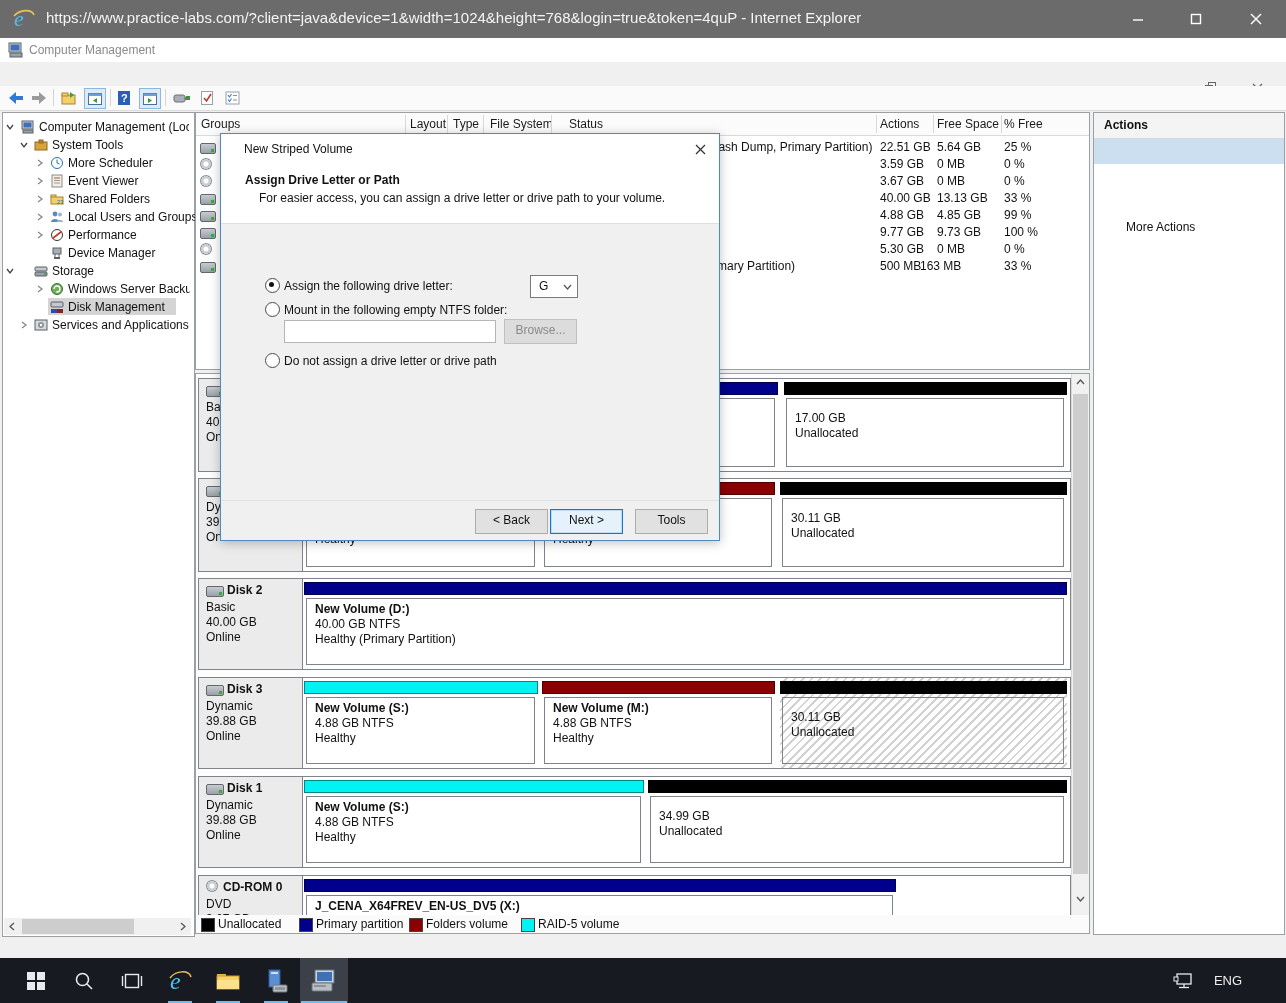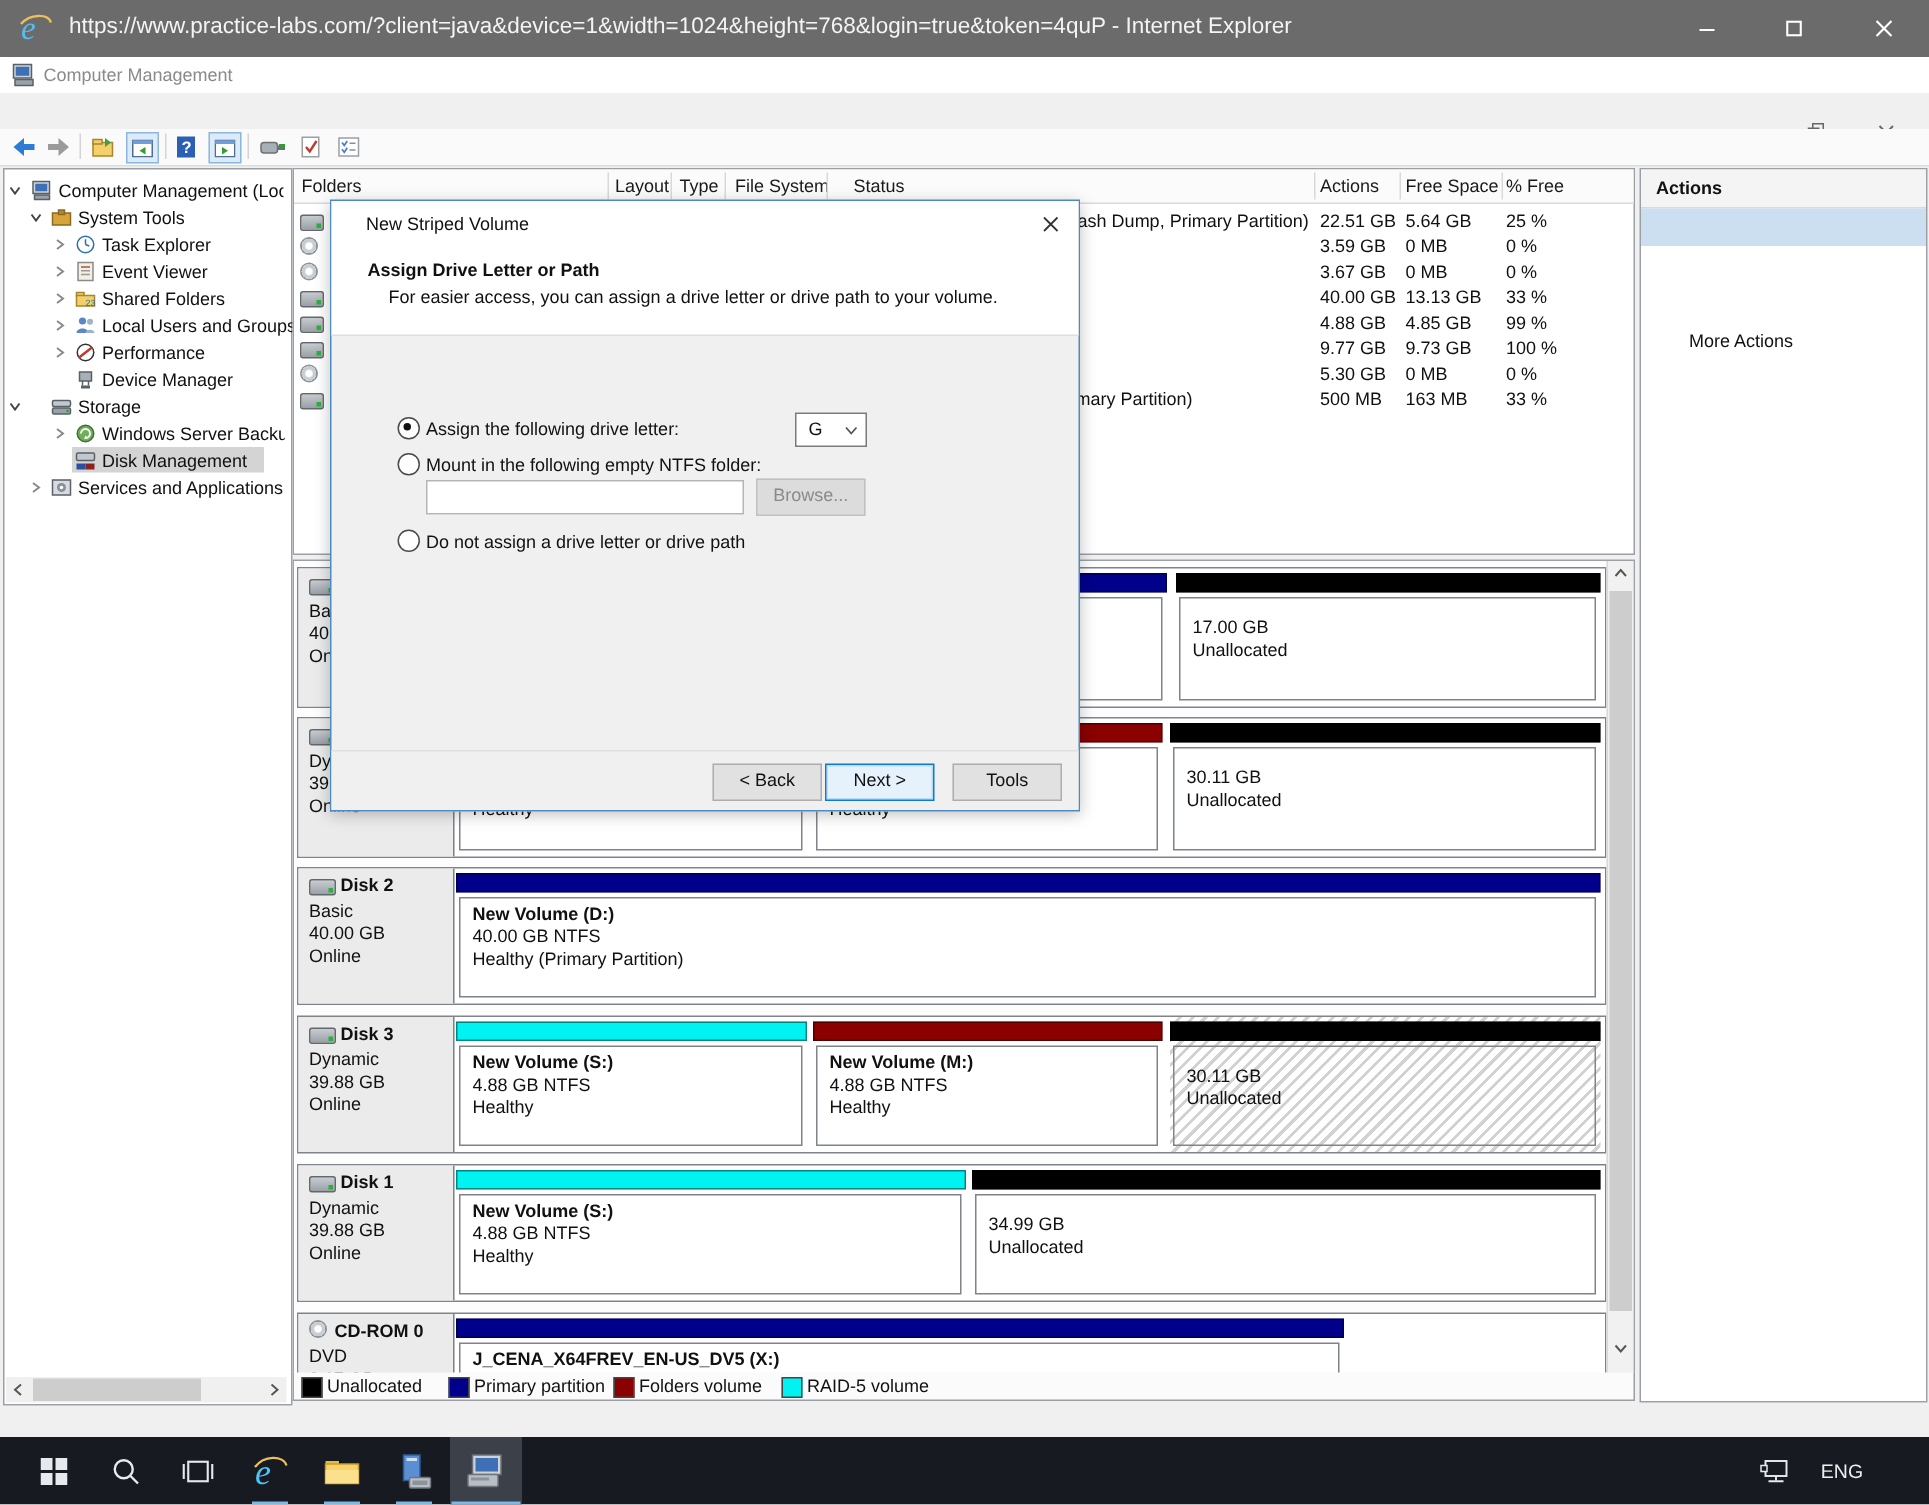--- a/index.html
+++ b/index.html
@@ -243,21 +243,21 @@
 
     <div class="trow" style="top:41px">
       <svg class="chev" style="left:32px" width="10" height="10">
           <path d="M3 2 L7 5 L3 8" stroke="#888" fill="none" stroke-width="1.3"></path>
         </svg>
       <svg class="ticon" style="left:47px" width="14" height="14">
           <circle cx="7" cy="7" r="5.5" fill="#fff" stroke="#2a6fb0"></circle>
           <line x1="7" y1="7" x2="7" y2="3.5" stroke="#2a6fb0"></line>
           <line x1="7" y1="7" x2="9.5" y2="8" stroke="#2a6fb0"></line>
         </svg>
-      <span class="tlabel" style="left:65px">Task Explorer</span>
+      <span class="tlabel" style="left:65px">More Scheduler</span>
     </div>
 
     <div class="trow" style="top:59px">
       <svg class="chev" style="left:32px" width="10" height="10">
           <path d="M3 2 L7 5 L3 8" stroke="#888" fill="none" stroke-width="1.3"></path>
         </svg>
       <svg class="ticon" style="left:47px" width="14" height="14">
           <rect x="2" y="1" width="10" height="12" fill="#f3efe2" stroke="#8a8a8a"></rect>
           <line x1="4" y1="4" x2="10" y2="4" stroke="#b05050"></line>
           <line x1="4" y1="6.5" x2="10" y2="6.5" stroke="#999"></line>
@@ -364,21 +364,21 @@
         </svg>
       <div class="hthumb"></div>
       <svg class="abs" style="right:4px;top:4px" width="8" height="9">
           <path d="M2 1 L6 4.5 L2 8" stroke="#555" fill="none" stroke-width="1.3"></path>
         </svg>
     </div>
   </div>
 
   <div class="vlist">
     <div class="vhead">
-      <span class="vh" style="left:5px">Folders</span>
+      <span class="vh" style="left:5px">Groups</span>
       <span class="vh" style="left:214px">Layout</span>
       <span class="vh" style="left:257px">Type</span>
       <span class="vh" style="left:294px">File System</span>
       <span class="vh" style="left:373px">Status</span>
       <span class="vh" style="left:684px">Actions</span>
       <span class="vh" style="left:741px">Free Space</span>
       <span class="vh" style="left:808px">% Free</span>
       <div class="vsep" style="left:209px"></div>
       <div class="vsep" style="left:251px"></div>
       <div class="vsep" style="left:287px"></div>
@@ -428,21 +428,21 @@
     <div class="vrow" style="top:128px">
       <span class="ico-disc" style="left:4px"></span>
       <span class="vcell" style="left:684px">5.30 GB</span>
       <span class="vcell" style="left:741px">0 MB</span>
       <span class="vcell" style="left:808px">0 %</span>
     </div>
     <div class="vrow" style="top:145px">
       <span class="ico-disk" style="left:4px"></span>
       <span class="vcell" style="left:373px">Healthy (System, Active, Primary Partition)</span>
       <span class="vcell" style="left:684px">500 MB</span>
-      <span class="vcell" style="left:741px">163 MB</span>
+      <span class="vcell" style="left:724px">163 MB</span>
       <span class="vcell" style="left:808px">33 %</span>
     </div>
   </div>
 
   <div class="gview">
 
     <div class="drow" style="top:4px;height:92px">
       <div class="dlabel">
         <span class="ico-disk" style="left:7px;top:7px;width:16px"></span>
         <span class="dl-line b" style="top:4px;left:28px">Disk 0</span>

